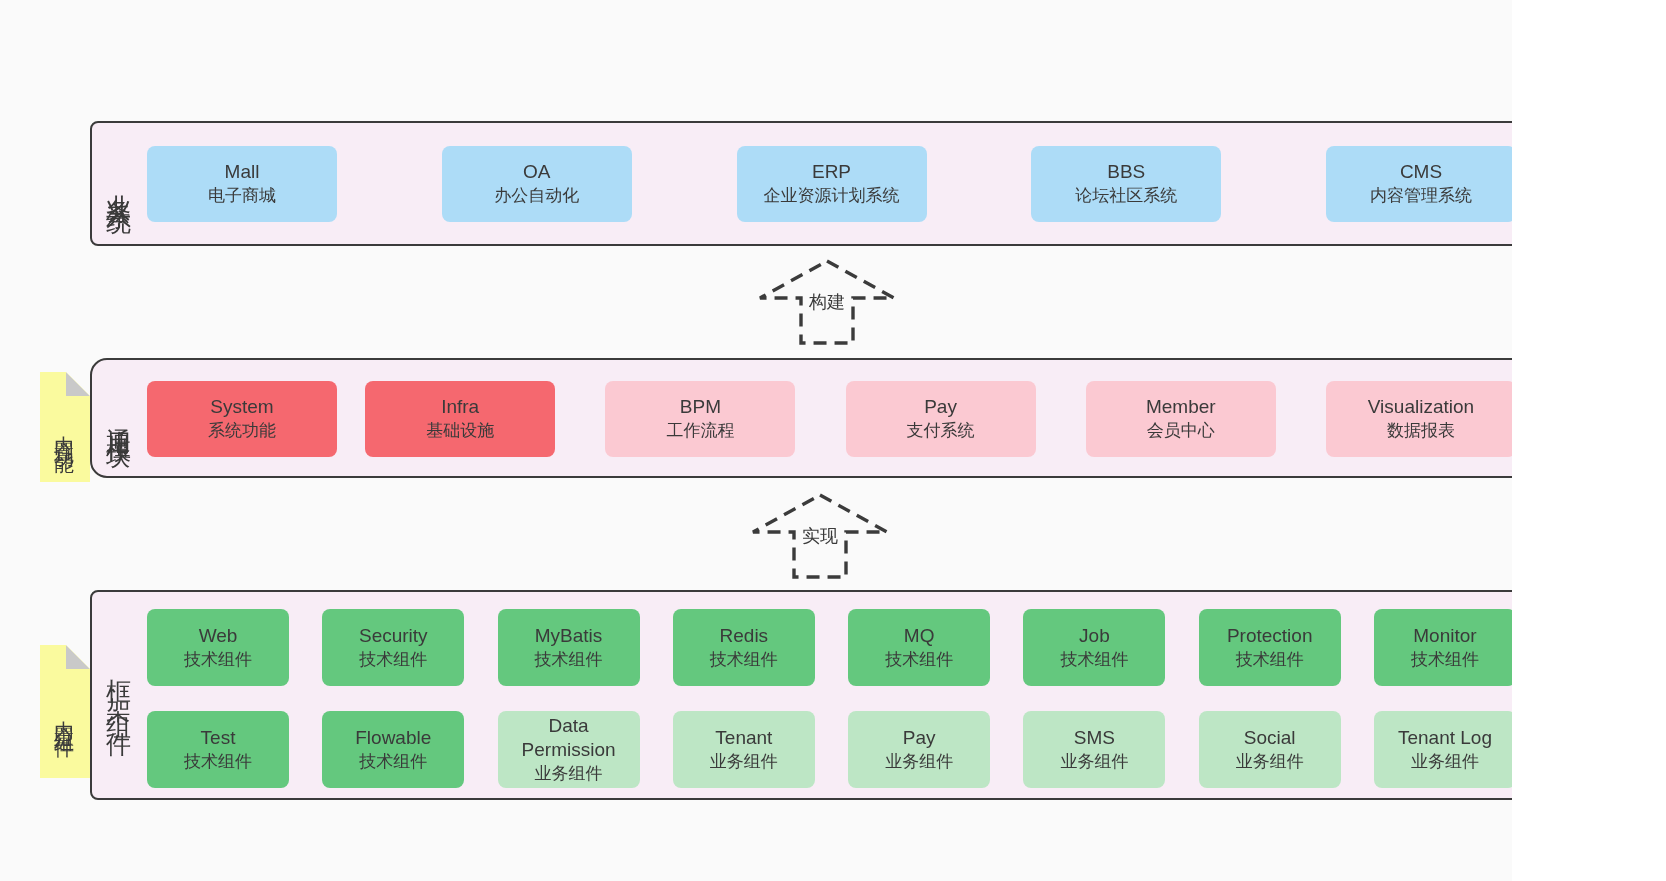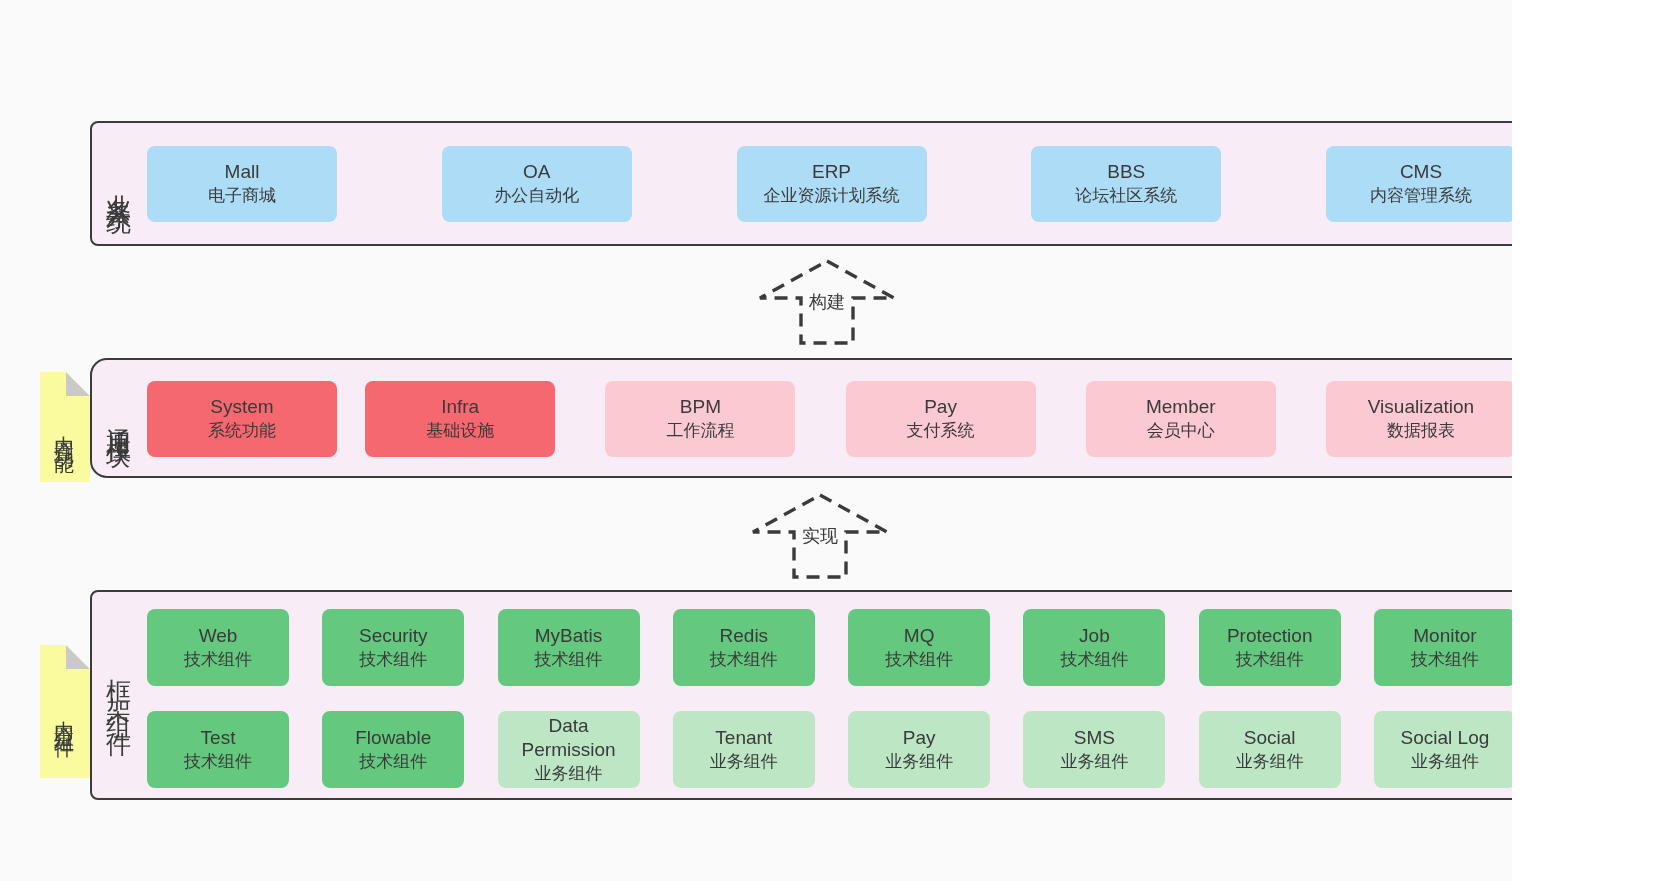--- a/index.html
+++ b/index.html
@@ -214,19 +214,19 @@
       </div>
       <div class="box v-green-light">
         <div class="box-title">SMS</div>
         <div class="box-sub">业务组件</div>
       </div>
       <div class="box v-green-light">
         <div class="box-title">Social</div>
         <div class="box-sub">业务组件</div>
       </div>
       <div class="box v-green-light">
-        <div class="box-title">Social Log</div>
+        <div class="box-title">Tenant Log</div>
         <div class="box-sub">业务组件</div>
       </div>
     </div>
   </section>
 
 </div>
 
 </body></html>

